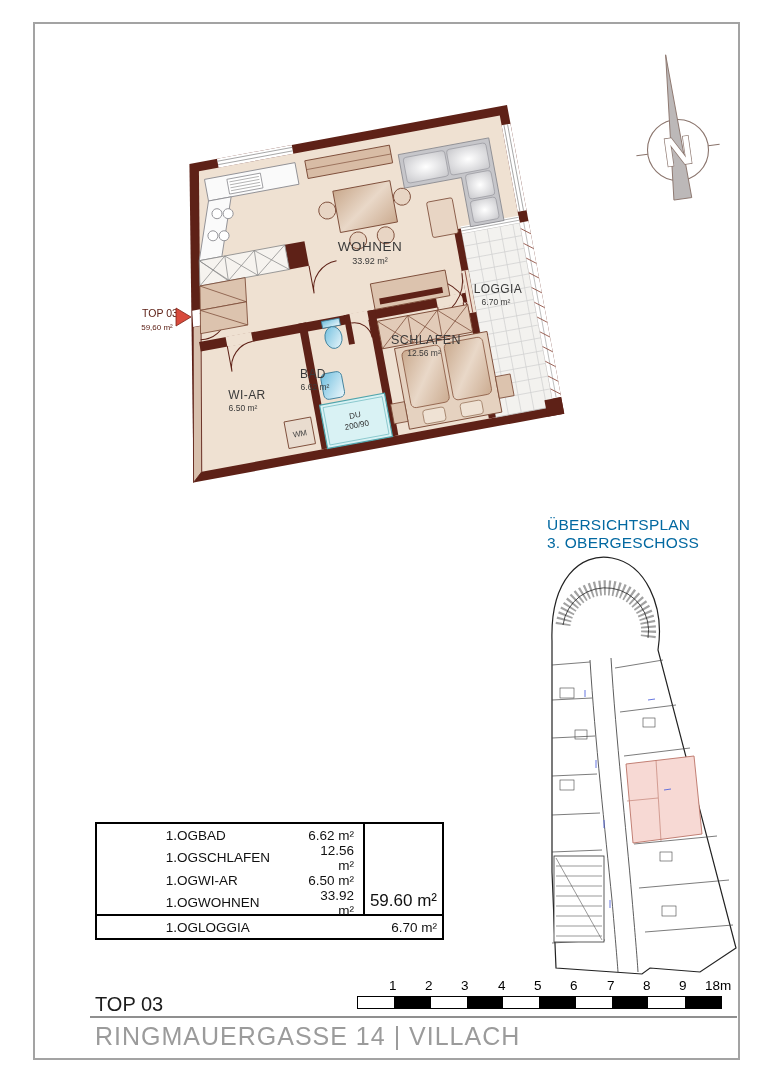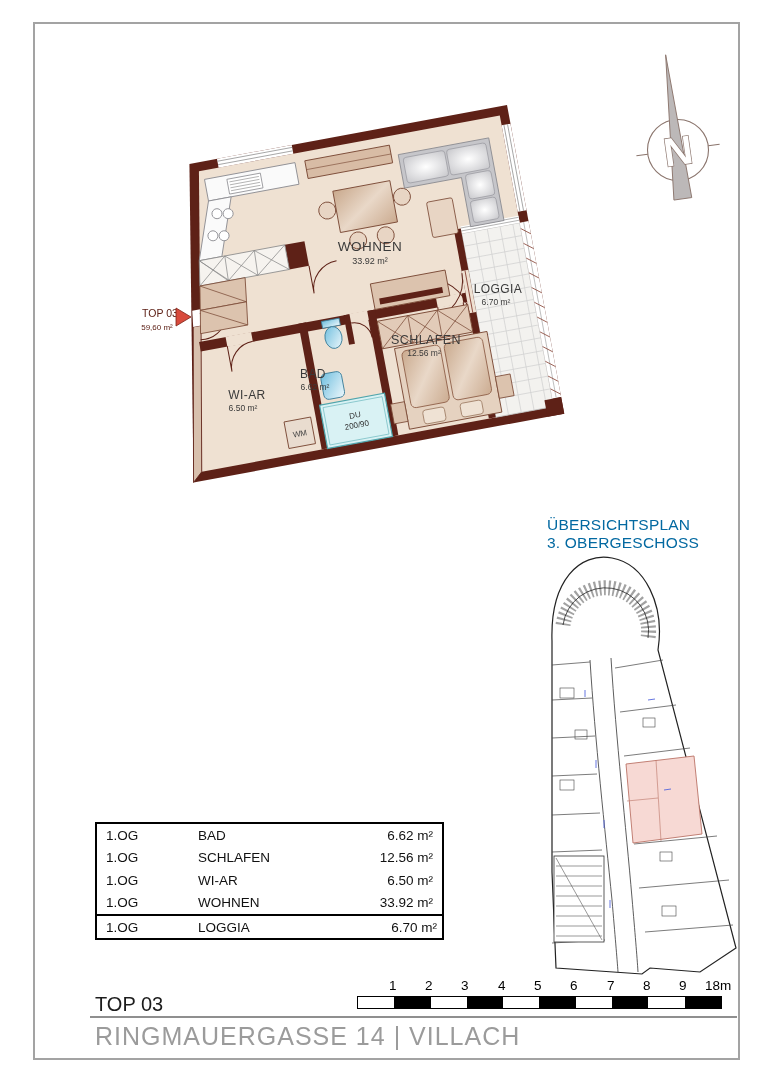--- a/index.html
+++ b/index.html
@@ -11,21 +11,21 @@
   .ov-title{position:absolute;left:547px;top:516px;font-size:15.5px;
             line-height:18px;color:#0369a1;letter-spacing:.2px;}
   
   .table{position:absolute;left:95px;top:822px;width:345px;
          border:2px solid #000;background:#fff;font-size:13.5px;color:#111;}
   .t-header{height:25px;line-height:25px;background:#e7dcc6;
             border-bottom:2px solid #000;padding-left:9px;font-size:14.5px;}
   .t-main{display:flex;}
   .t-rows{flex:1;}
   .t-row{display:flex;height:22.5px;align-items:center;}
-  .c-floor{width:92px;padding-left:9px;}
+  .c-floor{width:92px;padding-left:9px;text-align:right;}
   .c-room{width:108px;}
   .c-area{flex:1;text-align:right;padding-right:9px;}
   .t-total{width:72px;border-left:2px solid #000;display:flex;
            align-items:flex-end;justify-content:flex-end;
            padding:0 5px 3px 0;font-size:17px;}
   .t-loggia{display:flex;height:22px;align-items:center;border-top:2px solid #000;}
   .c-area2{flex:1;text-align:right;padding-right:5px;}
   
   .scalebar{position:absolute;left:357px;top:996px;width:363px;height:11px;
             border:1.5px solid #000;display:flex;background:#fff;}
@@ -380,20 +380,21 @@
         <span class="c-floor">1.OG</span>
         <span class="c-room">WI-AR</span>
         <span class="c-area">6.50 m²</span>
       </div>
       <div class="t-row">
         <span class="c-floor">1.OG</span>
         <span class="c-room">WOHNEN</span>
         <span class="c-area">33.92 m²</span>
       </div>
     </div>
+    <div class="t-total">59.60 m²</div>
   </div>
   <div class="t-loggia">
     <span class="c-floor">1.OG</span>
     <span class="c-room">LOGGIA</span>
     <span class="c-area2">6.70 m²</span>
   </div>
 </div>
 
 <div class="slabels">
   <span style="left:32px">1</span>

